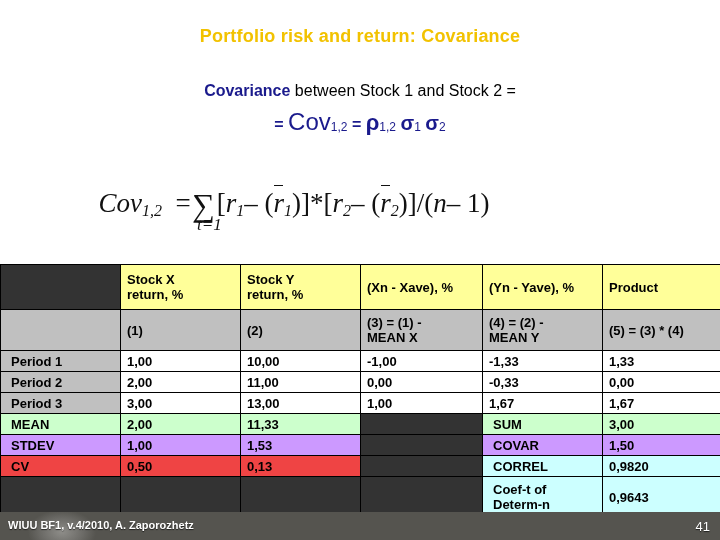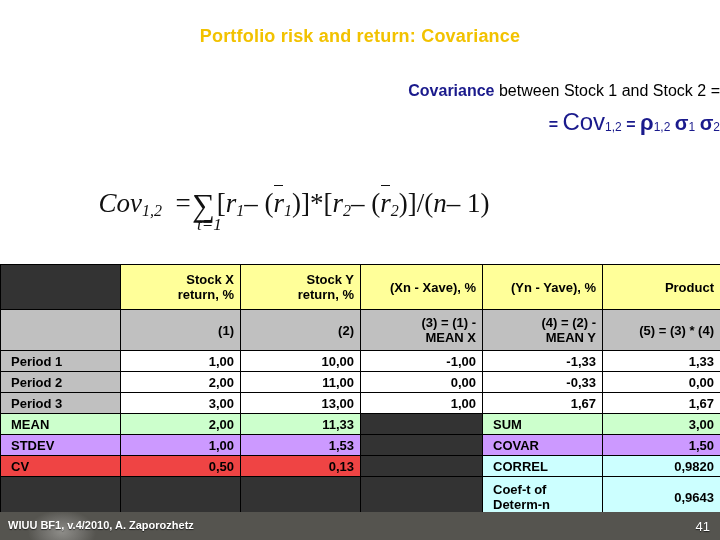--- a/index.html
+++ b/index.html
@@ -29,21 +29,21 @@
     letter-spacing: 0.2px;
     white-space: nowrap;
   }
 
   
   #subtitle-block {
     position: absolute;
     top: 80px;
     left: 0;
     width: 720px;
-    text-align: right;
+    text-align: center;
   }
   .sub-line-1 {
     font-size: 16px;
     color: #000000;
     line-height: 22px;
     white-space: nowrap;
   }
   .sub-line-1 .kw {
     color: #1a1a8c;
     font-weight: bold;
@@ -128,21 +128,21 @@
     width: 720px;
     border-collapse: collapse;
     table-layout: fixed;
     font-size: 13px;
     font-weight: bold;
     color: #000000;
   }
   #calc-table td {
     border: 1px solid #000000;
     padding: 0 6px;
-    text-align: right;
+    text-align: left;
     vertical-align: middle;
     line-height: 15px;
   }
   #calc-table td.lbl {
     text-align: left;
     padding-left: 10px;
   }
   #calc-table tr.r-head td { height: 44px; background: #ffff99; }
   #calc-table tr.r-sub  td { height: 40px; background: #c0c0c0; }
   #calc-table tr.r-per  td { height: 20px; background: #ffffff; }

